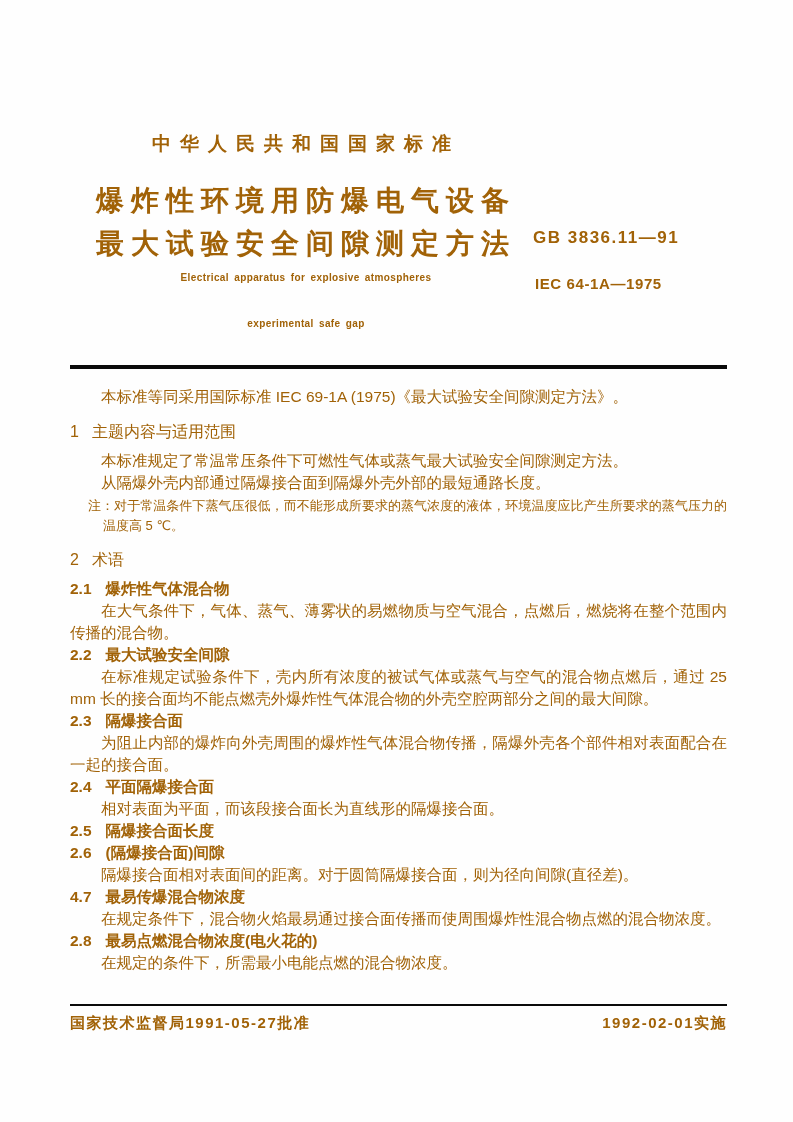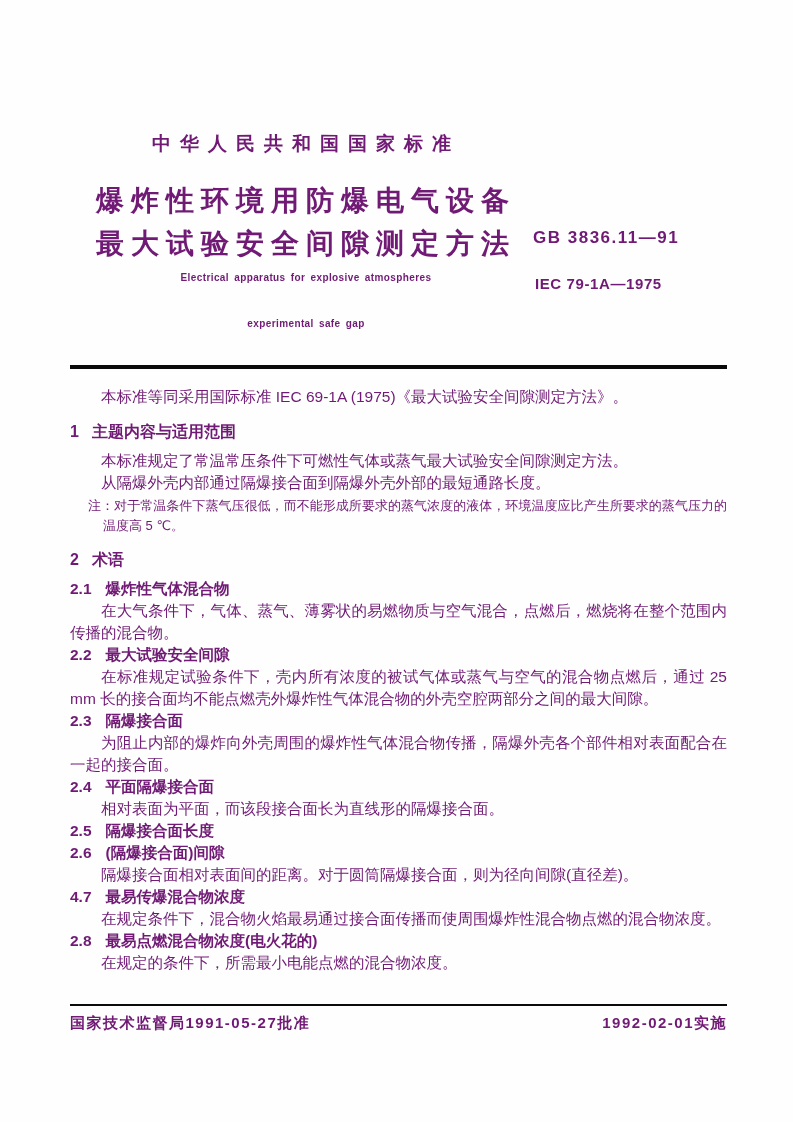--- a/index.html
+++ b/index.html
@@ -5,21 +5,21 @@
   html, body {
     margin: 0;
     padding: 0;
     background: #ffffff;
   }
   .page {
     position: relative;
     width: 793px;
     height: 1122px;
     background: #fefefe;
-    color: #701a75;
+    color: #a16207;
     font-family: "Liberation Sans", "DejaVu Sans", sans-serif;
     overflow: hidden;
   }
   
   .doc-header {
     position: absolute;
     left: 70px;
     top: 125px;
     width: 657px;
     height: 240px;
@@ -95,21 +95,21 @@
   }
   .blk { margin: 0; }
   .blk.para {
     font-size: 15.5px;
     line-height: 22px;
     text-indent: 2em;
     text-align: justify;
   }
   .blk.h1 {
     font-size: 16px;
-    font-weight: bold;
+    font-weight: normal;
     line-height: 22px;
     margin: 13px 0 7px 0;
   }
   .blk.h2 {
     font-size: 15.5px;
     font-weight: bold;
     line-height: 22px;
   }
   .blk.h1 .no { margin-right: 13px; }
   .blk.h2 .no { margin-right: 14px; }
@@ -151,21 +151,21 @@
 
   <header class="doc-header">
     <div class="title-col">
       <div class="std-label">中华人民共和国国家标准</div>
       <div class="cn-title l1">爆炸性环境用防爆电气设备</div>
       <div class="cn-title l2">最大试验安全间隙测定方法</div>
       <div class="en-title l1">Electrical apparatus for explosive atmospheres</div>
       <div class="en-title l3">experimental safe gap</div>
     </div>
     <div class="gb-no">GB 3836.11—91</div>
-    <div class="iec-no">IEC 79-1A—1975</div>
+    <div class="iec-no">IEC 64-1A—1975</div>
   </header>
 
   <div class="thick-rule"></div>
 
   <main class="doc-body">
       <div class="blk para">本标准等同采用国际标准 IEC 69-1A (1975)《最大试验安全间隙测定方法》。</div>
       <div class="blk h1"><span class="no">1</span><span class="t">主题内容与适用范围</span></div>
       <div class="blk para">本标准规定了常温常压条件下可燃性气体或蒸气最大试验安全间隙测定方法。</div>
       <div class="blk para">从隔爆外壳内部通过隔爆接合面到隔爆外壳外部的最短通路长度。</div>
       <div class="blk note"><span class="lbl">注：</span>对于常温条件下蒸气压很低，而不能形成所要求的蒸气浓度的液体，环境温度应比产生所要求的蒸气压力的温度高 5 ℃。</div>

